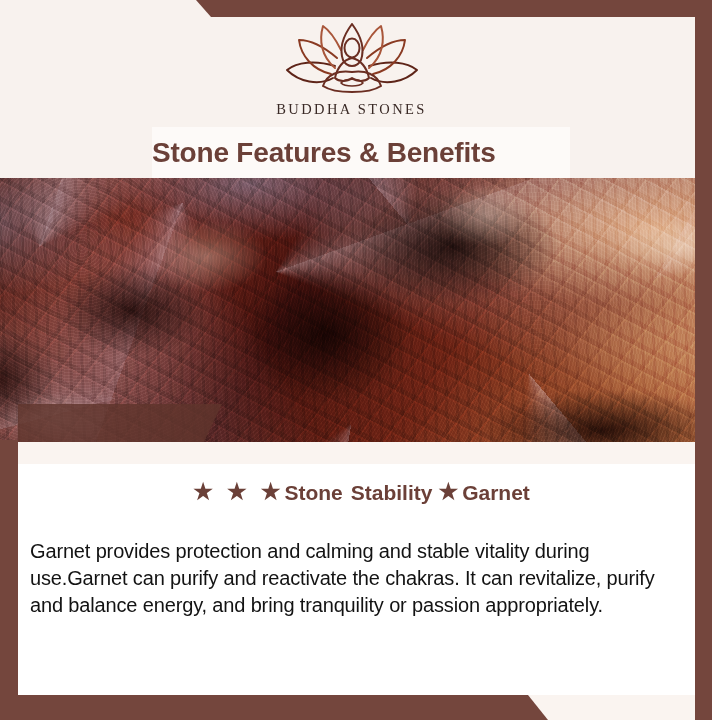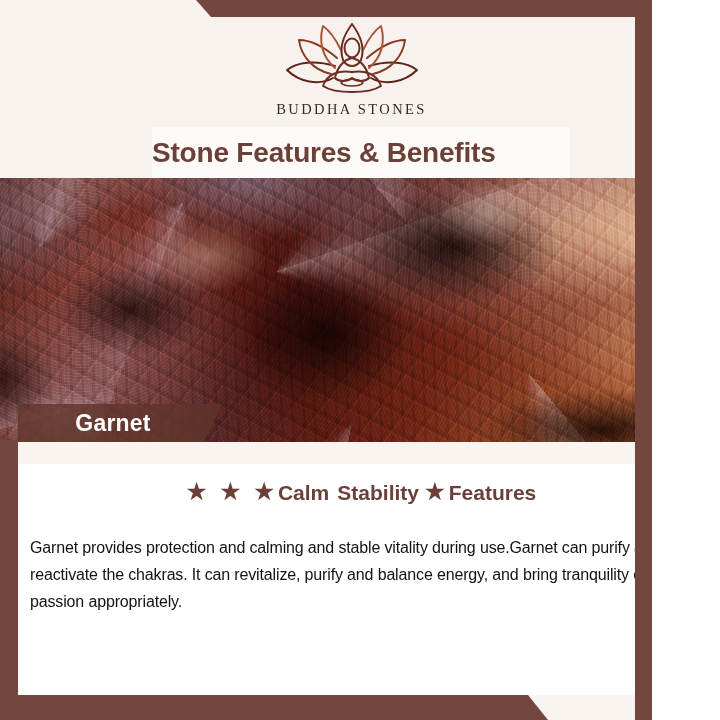--- a/index.html
+++ b/index.html
@@ -9,21 +9,21 @@
     background: #ffffff;
   }
   body {
     font-family: "Liberation Sans", sans-serif;
     -webkit-font-smoothing: antialiased;
   }
 
   
   #infographic {
     position: relative;
-    width: 652px;
+    width: 712px;
     height: 720px;
     overflow: hidden;
     background: #faf4f0;
   }
 
   
   .frame-top-bar {
     position: absolute;
     left: 0;
     top: 0;
@@ -270,21 +270,21 @@
     margin-right: 4px;
     transform: translateY(-1px);
   }
   .benefit.tight { margin: 11px 3px; }
 
   .description {
     position: absolute;
     left: 30px;
     top: 518px;
     width: 660px;
-    font-size: 16px;
+    font-size: 20px;
     line-height: 27px;
     color: #131313;
     font-weight: 400;
     letter-spacing: -0.15px;
     text-align: left;
     z-index: 6;
   }
 </style>
 </head>
 <body>
@@ -330,43 +330,42 @@
   <div class="stone-photo">
     <div class="layer ph-base"></div>
     <div class="layer ph-facets"></div>
     <div class="layer ph-darks"></div>
     <div class="layer ph-crystals"></div>
     <div class="layer ph-grain"></div>
     <div class="layer ph-sheen"></div>
   </div>
 
   <div class="stone-nametag"></div>
-  <div class="stone-nametag-label">Garnet</div>
 
   <div class="body-panel"></div>
   <div class="body-panel-top-tint"></div>
 
   <div class="benefits-row">
     <span class="benefit">
       <span class="benefit-star">★</span>
     </span>
     <span class="benefit">
       <span class="benefit-star">★</span>
     </span>
     <span class="benefit">
       <span class="benefit-star">★</span>
-      <span>Calm</span>
+      <span>Stone</span>
     </span>
     <span class="benefit tight">
 
       <span>Stability</span>
     </span>
     <span class="benefit tight">
       <span class="benefit-star">★</span>
-      <span>Features</span>
+      <span>Garnet</span>
     </span>
   </div>
 
   <p class="description">Garnet provides protection and calming and stable vitality during use.Garnet can purify and reactivate the chakras. It can revitalize, purify and balance energy, and bring tranquility or passion appropriately.</p>
 
   <div class="frame-top-bar"></div>
   <div class="frame-right-bar"></div>
   <div class="frame-left-bar"></div>
   <div class="frame-bottom-bar"></div>
 

